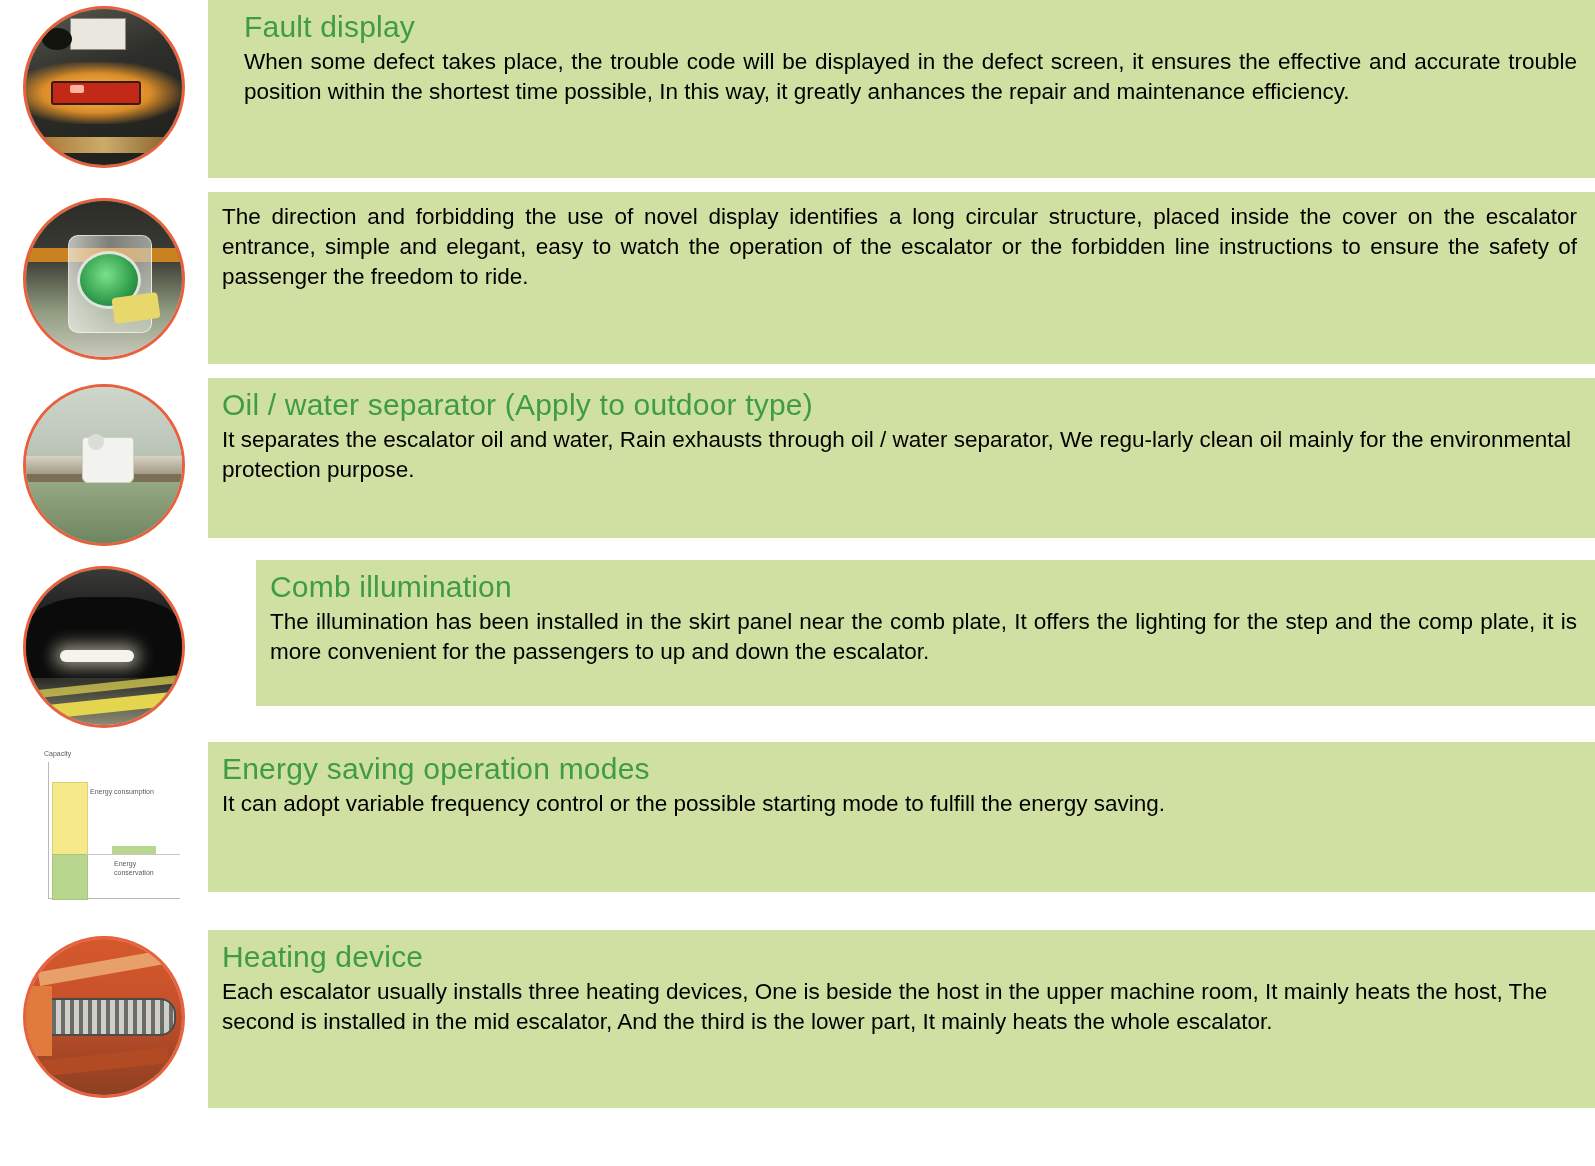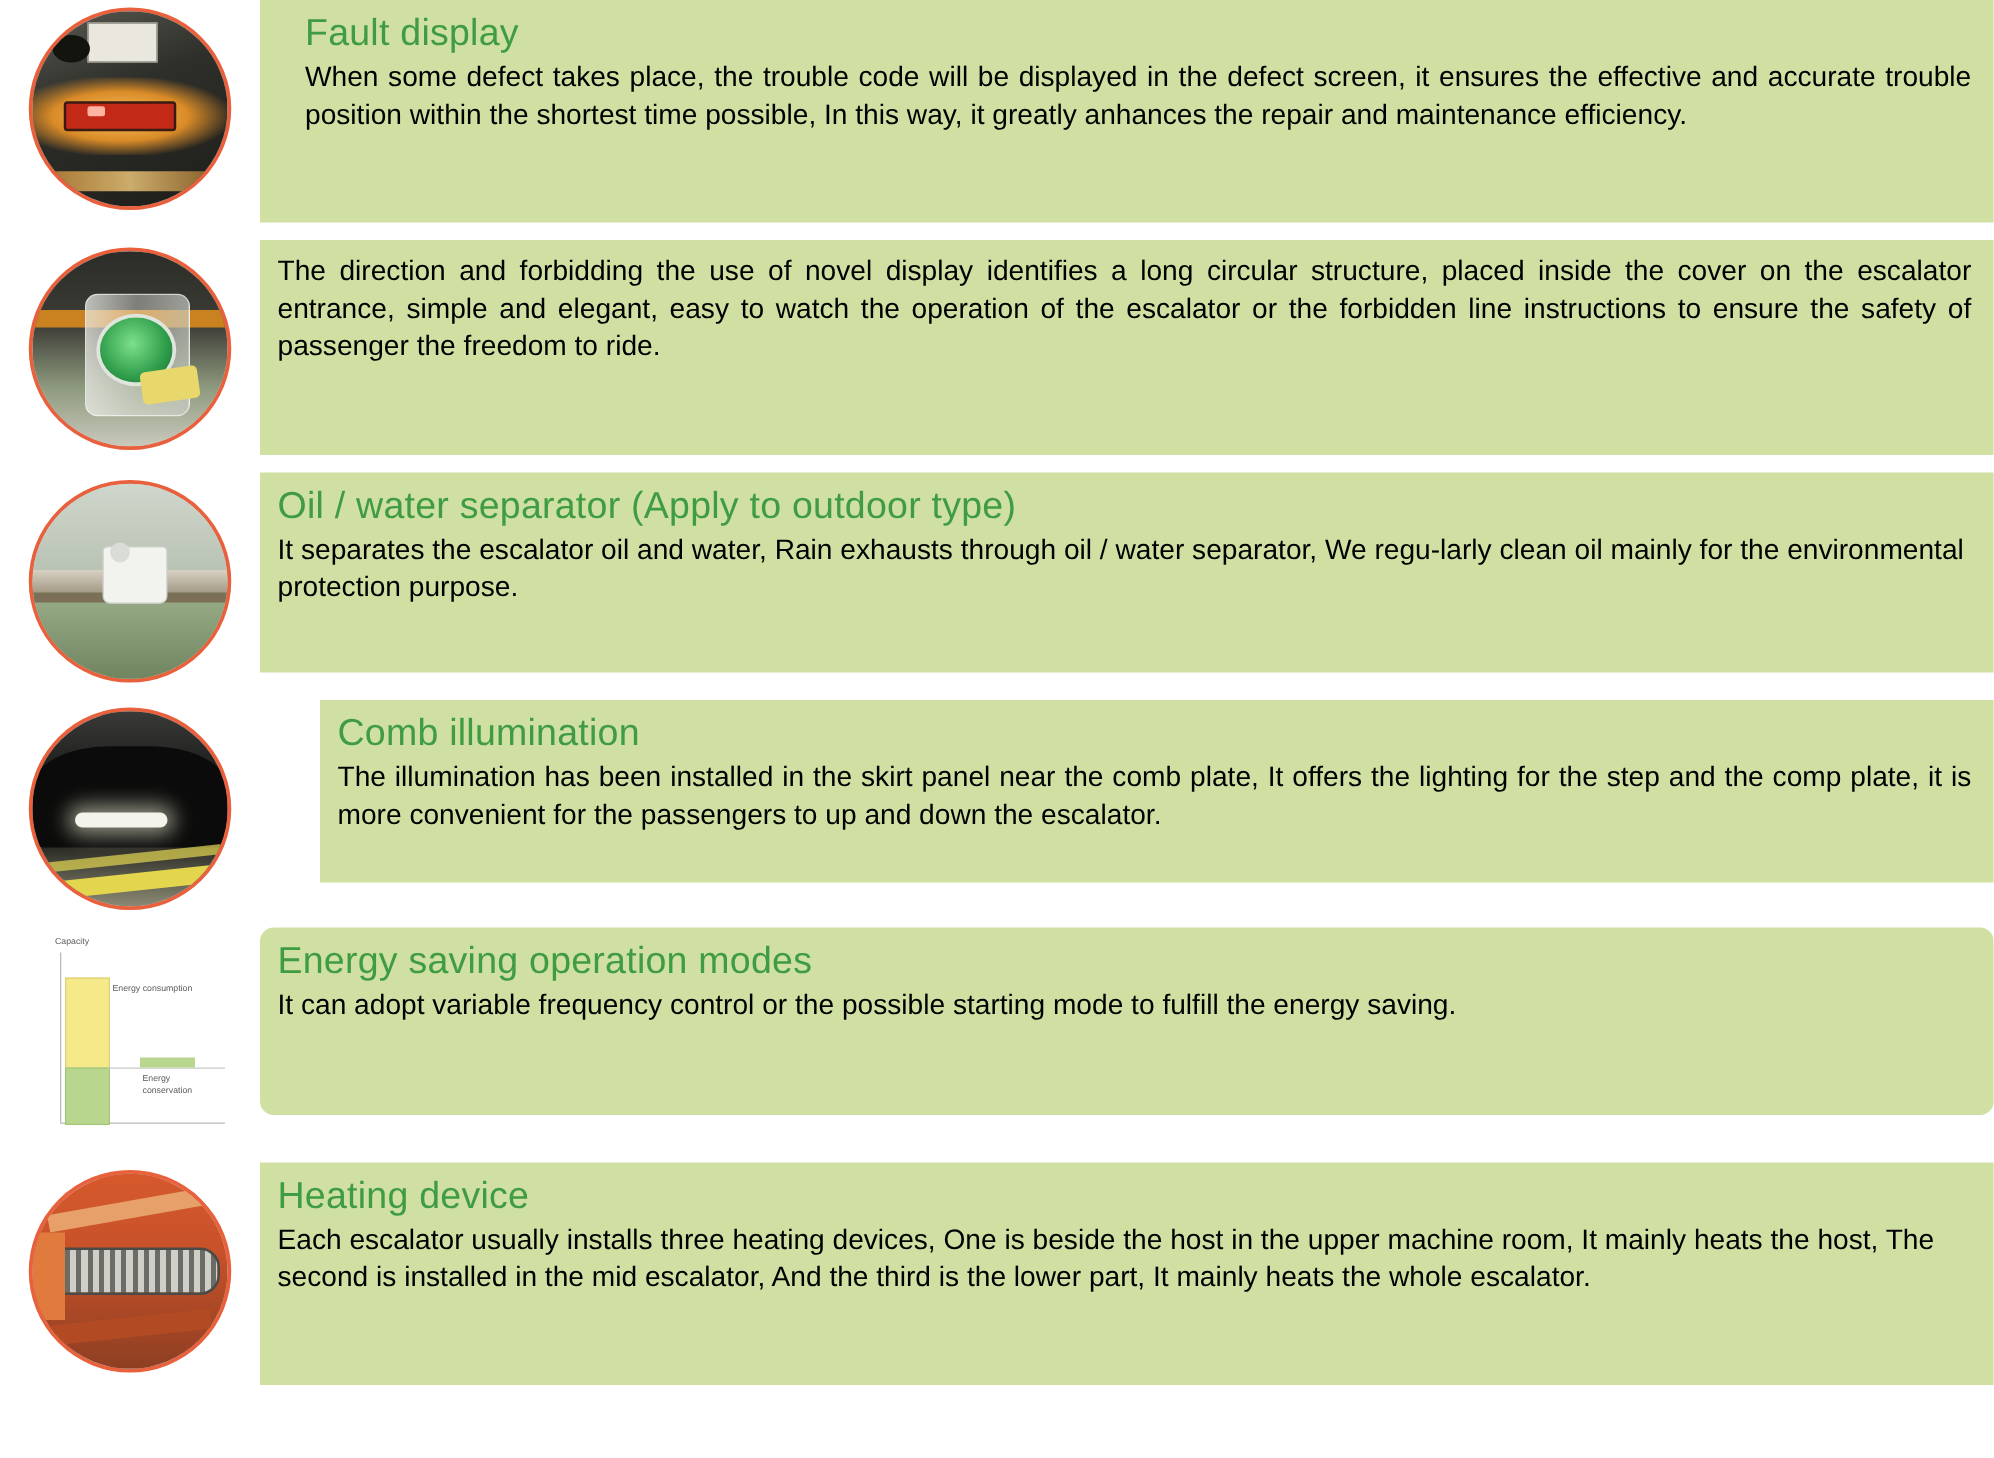--- a/index.html
+++ b/index.html
@@ -134,21 +134,21 @@
     margin: 0;
     text-align: justify;
     text-justify: inter-word;
   }
   .feature-body.nojust { text-align: left; }
   .row-gap { height: 14px; }
   .r1 .text-cell { min-height: 178px; padding-left: 36px; }
   .r2 .text-cell { min-height: 172px; }
   .r3 .text-cell { min-height: 160px; }
   .r4 .text-cell { min-height: 146px; margin-left: 48px; }
-  .r5 .text-cell { min-height: 150px; border-radius: 11px; }
+  .r5 .text-cell { min-height: 150px; }
   .r6 .text-cell { min-height: 178px; }
 </style>
 </head>
 <body>
 
 <div class="page">
 
   <div class="feature-row r1">
     <div class="thumb-cell">
       <div class="thumb t1">

